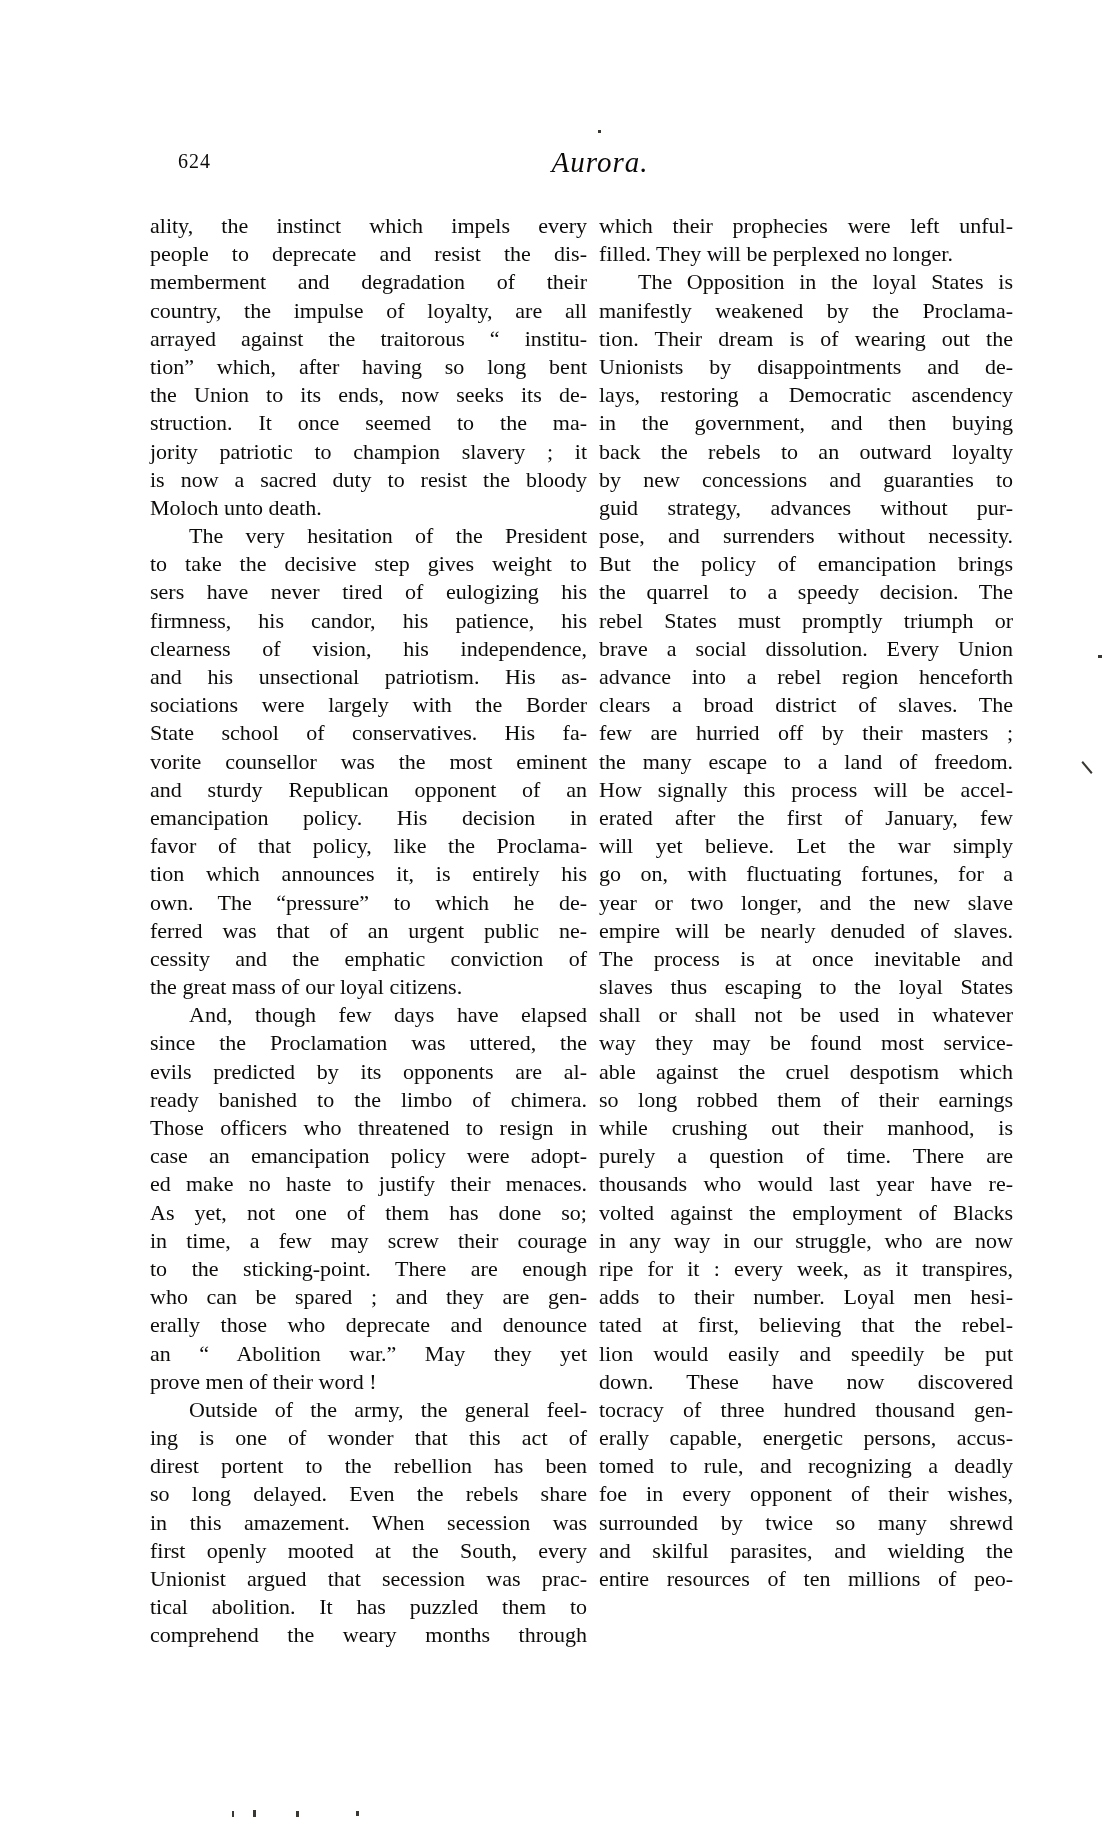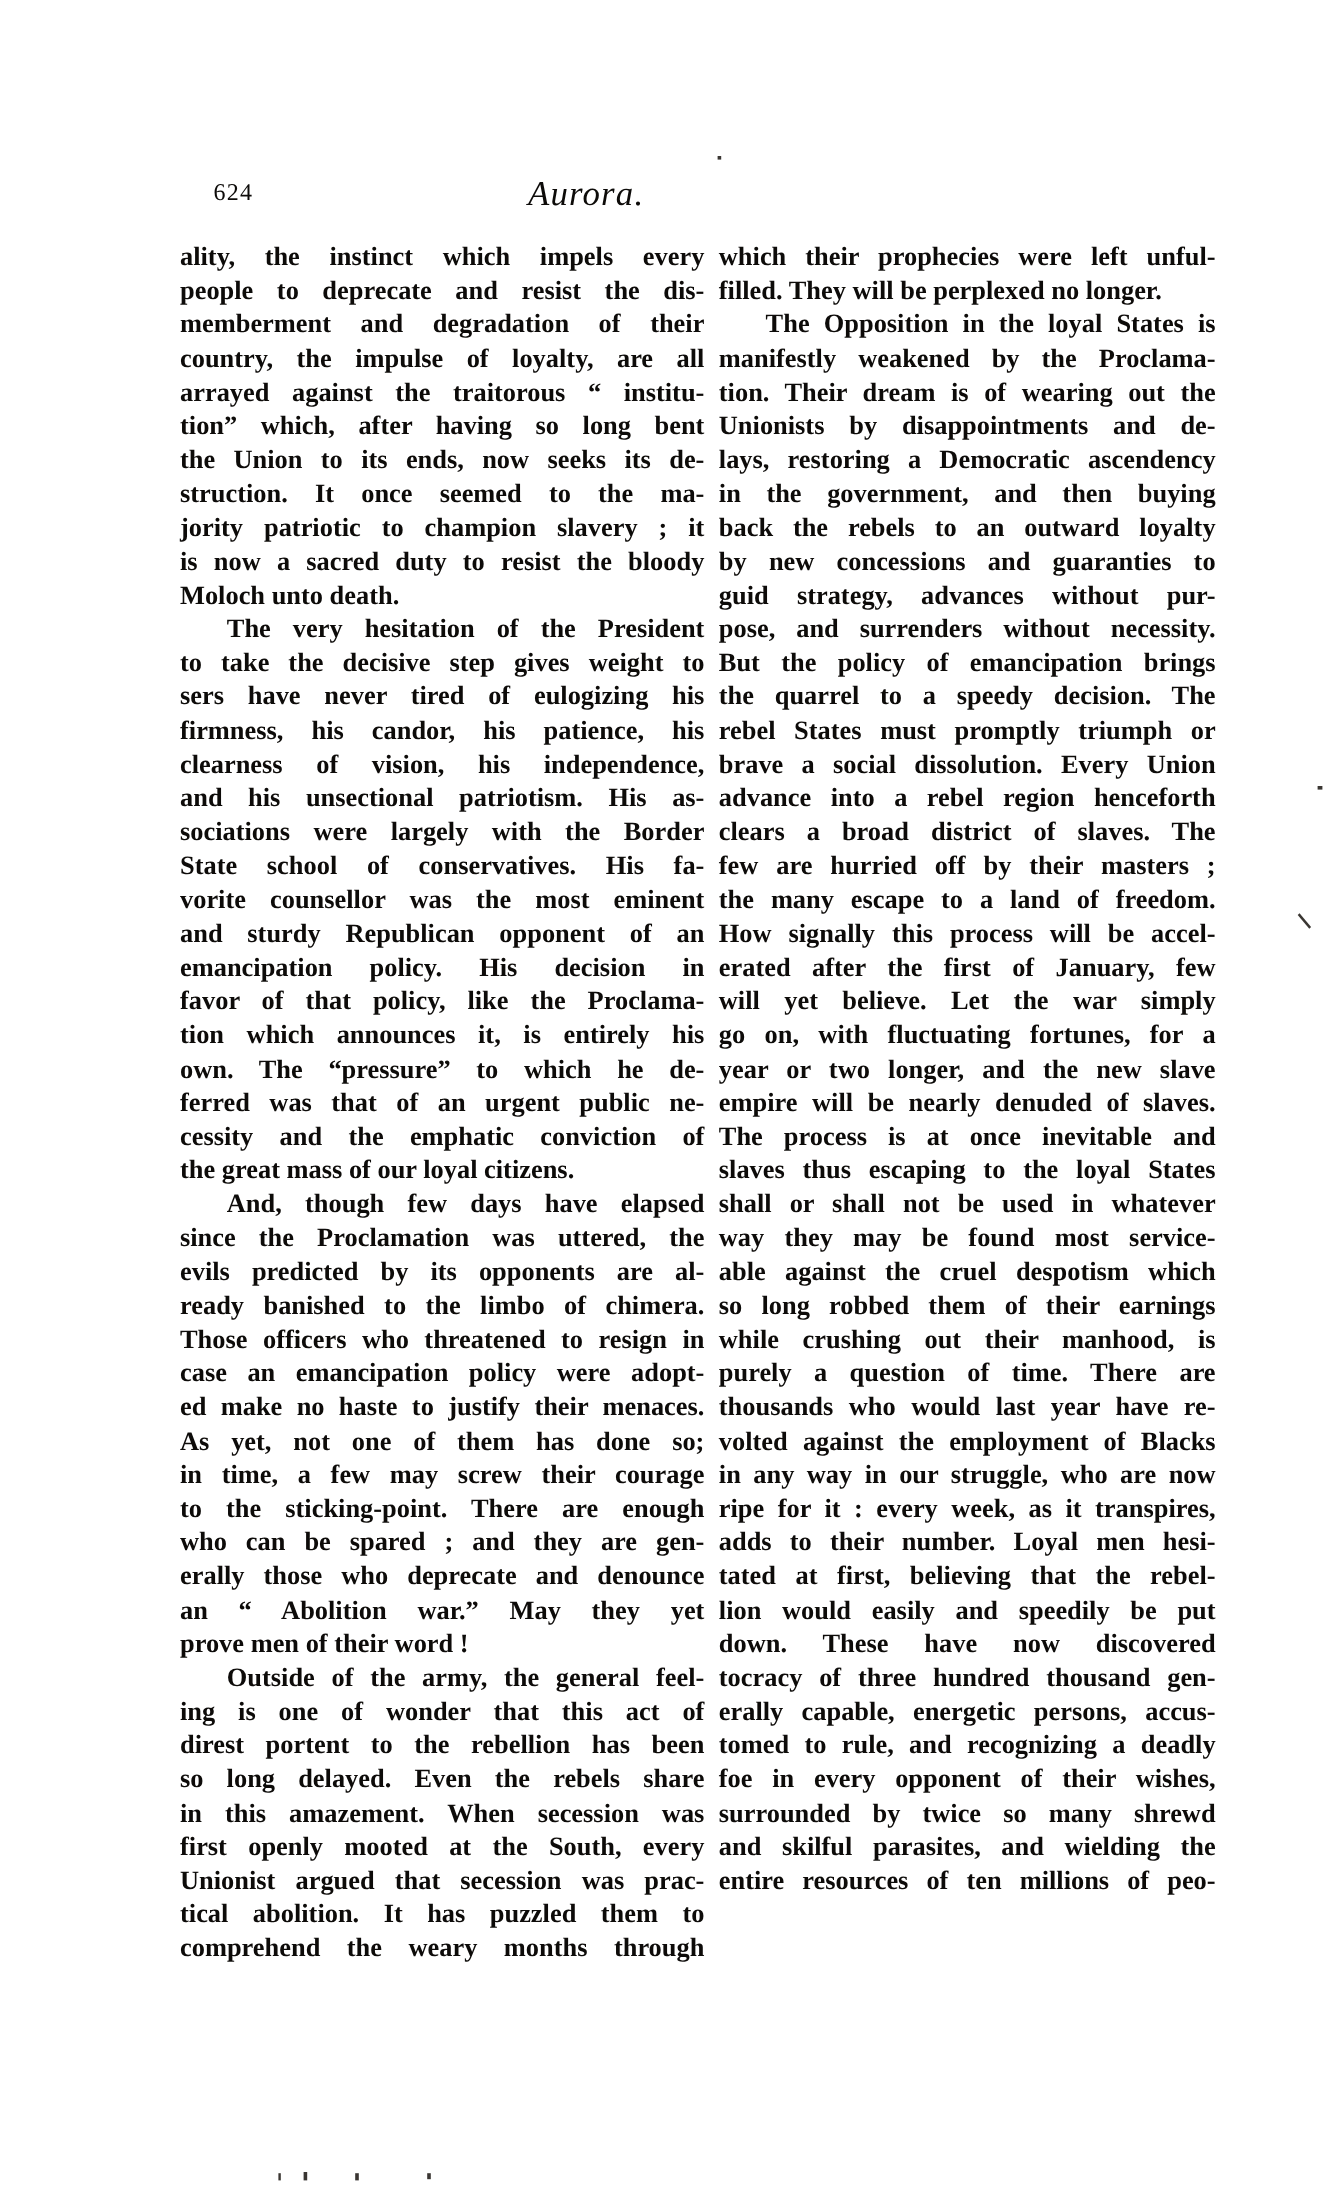--- a/index.html
+++ b/index.html
@@ -26,30 +26,29 @@
     left: 162px; top: 150px;
     font-size: 20px;
     letter-spacing: 1px;
     color: #0d0b09;
     margin-left: 16px;
   }
   .runtitle {
     position: absolute;
     left: 440px; top: 146px;
     width: 320px;
-    text-align: left;
+    text-align: center;
     font-style: italic;
     font-size: 29px;
     letter-spacing: 1px;
     color: #0d0b09;
   }
   .col {
     position: absolute;
-    top: 200px;
-    font-weight: bold;
+    top: 212px;
   }
   .col-left  { left: 150px; width: 437px; }
   .col-right { left: 599px; width: 414px; }
   .line {
     height: 28.2px;
     line-height: 28.2px;
     font-size: 22px;
     text-align: justify;
     text-align-last: justify;
     text-justify: inter-word;

